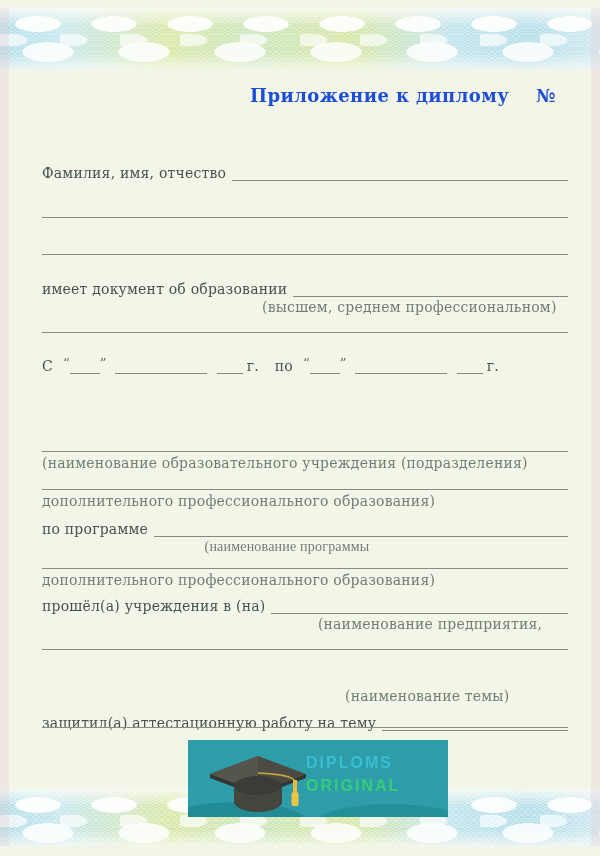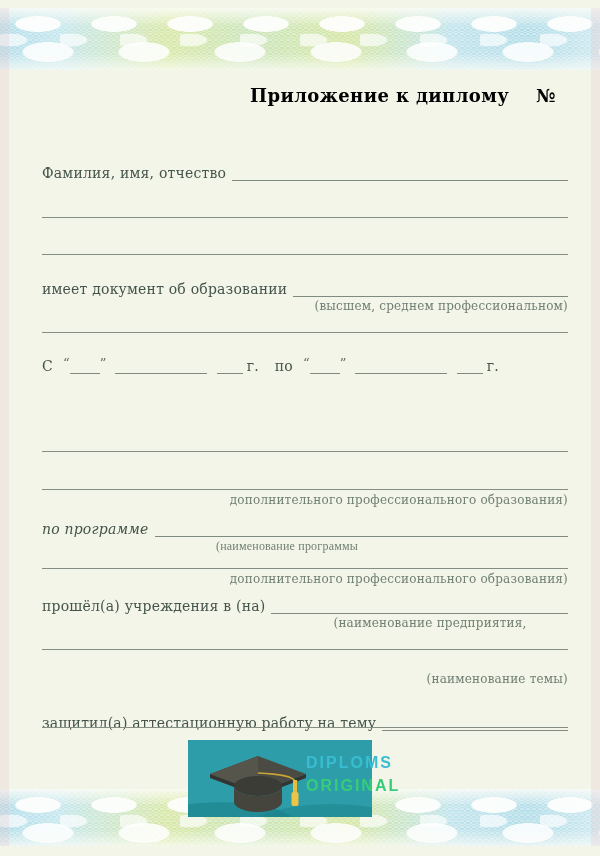--- a/index.html
+++ b/index.html
@@ -26,44 +26,44 @@
     background:linear-gradient(180deg,rgba(253,253,248,.85) 0%,rgba(253,253,248,0) 30%,rgba(253,253,248,0) 72%,rgba(253,253,248,.7) 100%);
   }
   .band-top{top:8px;}
   .band-bottom{top:789px;height:57px;}
   .edge-strip{position:absolute;top:8px;bottom:10px;width:9px;background:rgba(228,196,204,.28);}
   .edge-left{left:0;}
   .edge-right{right:0;}
   
   .title{
     position:absolute;left:250px;top:85px;white-space:nowrap;
-    font-size:18px;font-weight:bold;letter-spacing:.4px;color:#000000;
+    font-size:18px;font-weight:bold;letter-spacing:.4px;color:#1d4ed8;
   }
   .title .num{margin-left:20px;}
   
   .row{
     position:absolute;left:42px;right:32px;height:18px;
     display:flex;align-items:flex-end;gap:6px;
     font-size:14px;line-height:1;letter-spacing:.2px;
   }
   .row .lbl{white-space:nowrap;padding-bottom:1px;}
   .fill{flex:1;border-bottom:1px solid #7f8a80;height:14px;}
   .hr{position:absolute;left:42px;right:32px;border-bottom:1px solid #848e85;height:0;}
   .cap{
-    position:absolute;font-size:12px;letter-spacing:.2px;color:#6f7f72;
-    text-align:right;white-space:nowrap;
+    position:absolute;font-size:14px;letter-spacing:.2px;color:#6f7f72;
+    text-align:left;white-space:nowrap;
   }
   .cap.span{left:42px;right:32px;}
   .u{display:inline-block;border-bottom:1px solid #7f8a80;height:14px;}
   .q{align-self:flex-start;font-size:13px;padding-top:1px;color:#5a6a61;}
   .dates{gap:0;}
   .dates .w{white-space:nowrap;padding-bottom:1px;}
   
   .wm{
-    position:absolute;left:188px;top:740px;width:184px;height:77px;
+    position:absolute;left:188px;top:740px;width:260px;height:77px;
     background:
       radial-gradient(ellipse 120px 34px at 18% 108%, rgba(23,125,134,.55) 60%, rgba(23,125,134,0) 63%),
       radial-gradient(ellipse 130px 36px at 78% 112%, rgba(23,125,134,.45) 60%, rgba(23,125,134,0) 63%),
       #2d9ea9;
     z-index:5;
   }
   .wm-text{
     position:absolute;left:118px;top:11px;width:100px;
     font-family:"Liberation Sans","DejaVu Sans",sans-serif;
     font-size:16px;letter-spacing:2px;line-height:23px;font-weight:bold;
@@ -112,43 +112,44 @@
     <span class="w" style="margin-left:16px;">по</span>
     <span class="q" style="margin-left:10px;">“</span>
     <span class="u" style="width:30px;"></span>
     <span class="q">”</span>
     <span class="u" style="width:92px;margin-left:8px;"></span>
     <span class="u" style="width:26px;margin-left:10px;"></span>
     <span class="w" style="margin-left:4px;">г.</span>
   </div>
 
   <div class="hr" style="top:451px;"></div>
+  <div class="cap span" style="top:455px;">(наименование образовательного учреждения (подразделения)</div>
   <div class="hr" style="top:489px;"></div>
   <div class="cap span" style="top:493px;">дополнительного профессионального образования)</div>
 
-  <div class="row" style="top:519px;font-style:italic;">
+  <div class="row" style="top:519px;">
     <span class="lbl">по программе</span>
     <span class="fill"></span>
   </div>
   <div class="cap" style="left:287px;top:539px;transform:translateX(-50%);font-family:Liberation Serif, serif;">(наименование программы</div>
   <div class="hr" style="top:568px;"></div>
   <div class="cap span" style="top:572px;">дополнительного профессионального образования)</div>
 
   <div class="row" style="top:596px;">
     <span class="lbl">прошёл(а) учреждения в (на)</span>
     <span class="fill"></span>
   </div>
   <div class="cap" style="left:430px;top:616px;transform:translateX(-50%);">(наименование предприятия,</div>
   <div class="hr" style="top:649px;"></div>
 
   <div class="row" style="top:675px;margin-top:38px;">
     <span class="lbl">защитил(а) аттестационную работу на тему</span>
     <span class="fill"></span>
   </div>
-  <div class="cap" style="left:345px;right:32px;top:672px;">(наименование темы)</div>
+  <div class="cap" style="left:345px;right:32px;top:688px;">(наименование темы)</div>
   <div class="hr" style="top:727px;"></div>
 
   <div class="wm">
     <svg class="wm-cap" viewBox="0 0 110 68">
       <polygon points="8,28 56,10 104,28 56,46" fill="#4b4b44"></polygon>
       <polygon points="8,28 56,10 56,46" fill="#55554c"></polygon>
       <polygon points="8,28 8,32 56,50 104,32 104,28 56,46" fill="#343430"></polygon>
       <path d="M32,40 a24,10 0 0 0 48,0 v16 a24,10 0 0 1 -48,0 z" fill="#45453e"></path>
       <ellipse cx="56" cy="40" rx="24" ry="10" fill="#3c3c36"></ellipse>
       <path d="M56,27 C 76,28 92,30 93,36" stroke="#caa637" fill="none" stroke-width="1.6"></path>

